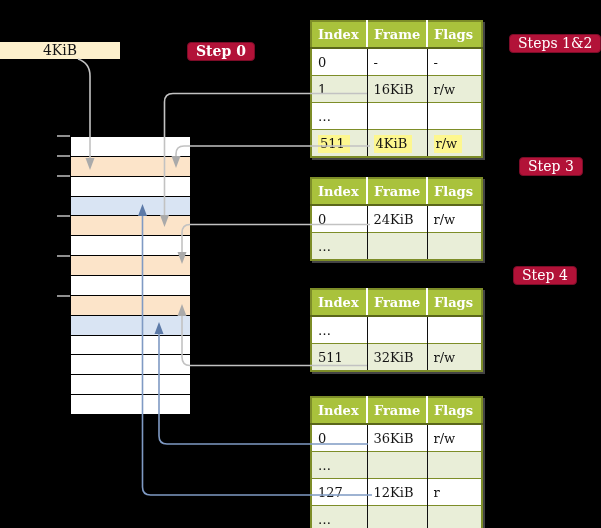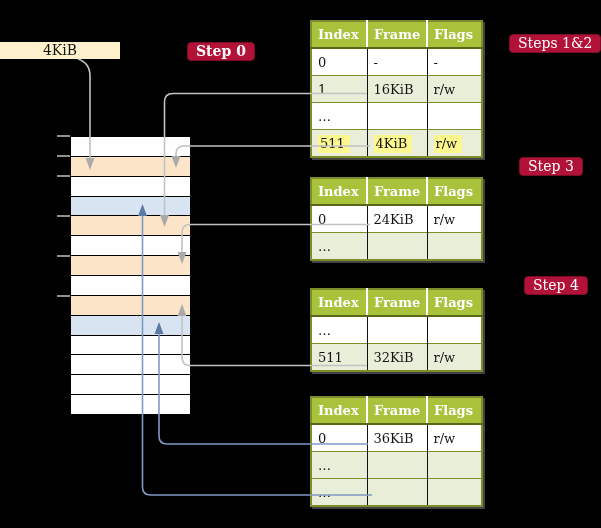--- a/index.html
+++ b/index.html
@@ -14,21 +14,21 @@
     z-index:3;
   }
   
   .badge{
     position:absolute;background:#b21238;border:1px solid #7c0c28;border-radius:4px;
     color:#fff;font-size:14px;line-height:14px;padding:1px 8px 2px;z-index:3;white-space:nowrap;
   }
   #badge-step0 {left:187px;top:42px;font-weight:bold;}
   #badge-steps12{left:509px;top:34px;}
   #badge-step3 {left:519px;top:157px;}
-  #badge-step4 {left:513px;top:276px;margin-left:11px;}
+  #badge-step4 {left:513px;top:266px;}
   
   .stack{
     position:absolute;left:70px;top:136px;width:119px;height:277px;
     border:1px solid #000;display:flex;flex-direction:column;z-index:1;
   }
   .mrow{flex:1;border-bottom:1px solid #000;}
   .mrow:last-child{border-bottom:none;}
   .tick{position:absolute;left:57px;width:13px;height:2px;background:#8f8f8f;z-index:1;}
   
   table.pt{
@@ -201,20 +201,25 @@
       <tr>
         <td>0</td>
         <td>36KiB</td>
         <td>r/w</td>
       </tr>
       <tr class="alt">
         <td>…</td>
         <td></td>
         <td></td>
       </tr>
+      <tr>
+        <td>127</td>
+        <td>12KiB</td>
+        <td>r</td>
+      </tr>
       <tr class="alt">
         <td>…</td>
         <td></td>
         <td></td>
       </tr>
     </tbody>
   </table>
 
   <svg class="wires" width="601" height="528" viewBox="0 0 601 528">
     <g>

